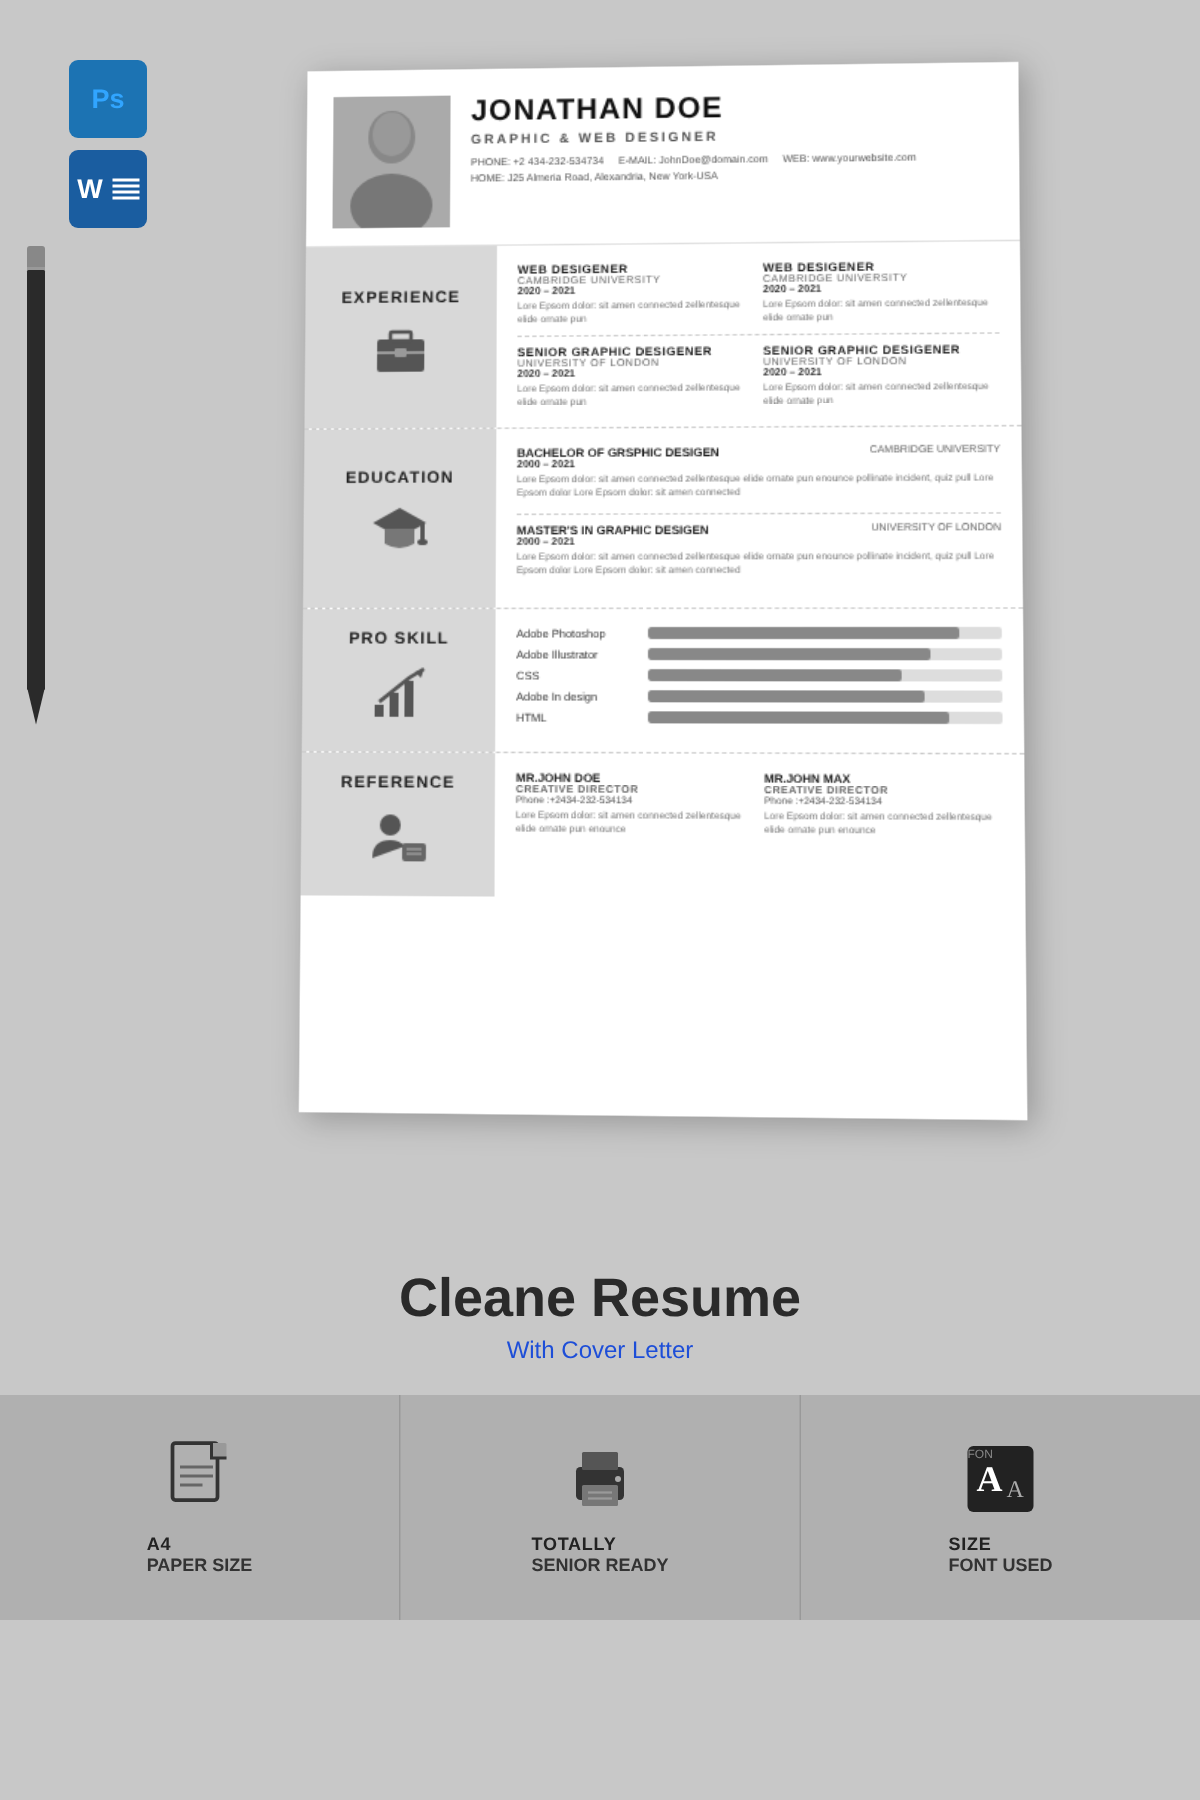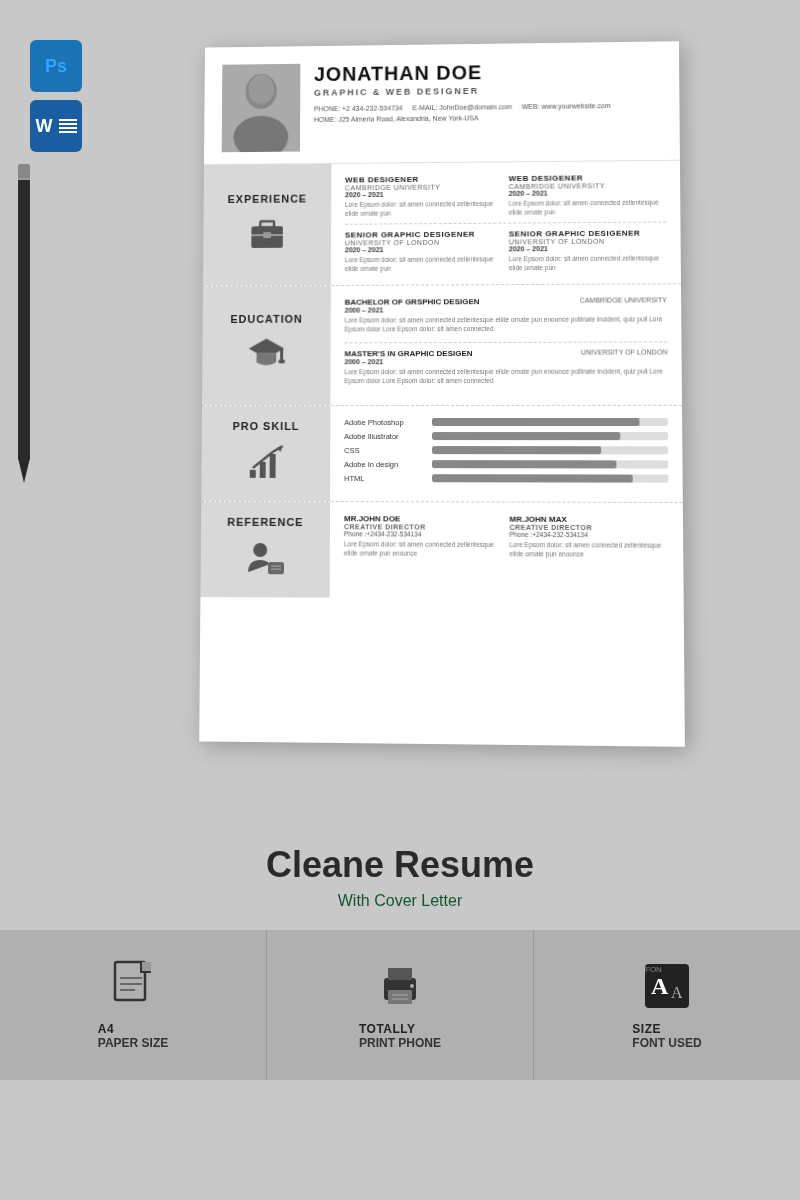--- a/index.html
+++ b/index.html
@@ -20,21 +20,21 @@
       padding: 40px 20px 30px 20px;
       display: flex;
       justify-content: center;
       align-items: flex-start;
       position: relative;
       min-height: 820px;
     }
 
     .left-icons {
       position: absolute;
-      left: 30px;
+      left: 46px;
       top: 40px;
       display: flex;
       flex-direction: column;
       gap: 8px;
       z-index: 10;
     }
 
     .app-icon {
       width: 52px;
       height: 52px;
@@ -349,21 +349,21 @@
 
     .product-title {
       font-size: 36px;
       font-weight: 900;
       color: #2a2a2a;
       margin-bottom: 6px;
     }
 
     .product-subtitle {
       font-size: 16px;
-      color: #14532d;
+      color: #1d4ed8;
       font-weight: 400;
     }
 
     
     .features-bar {
       width: 100%;
       background: #b0b0b0;
       display: flex;
       align-items: stretch;
       min-height: 150px;
@@ -672,21 +672,21 @@
         <rect x="8" y="16" width="32" height="22" rx="3" fill="#333"></rect>
         <rect x="12" y="6" width="24" height="12" rx="1" fill="#555"></rect>
         <rect x="12" y="28" width="24" height="14" rx="1" fill="#777"></rect>
         <circle cx="36" cy="24" r="2" fill="#aaa"></circle>
         <line x1="16" y1="33" x2="32" y2="33" stroke="#999" stroke-width="1.5"></line>
         <line x1="16" y1="37" x2="32" y2="37" stroke="#999" stroke-width="1.5"></line>
       </svg>
     </div>
     <div class="feature-text">
       <span class="feature-label-main">TOTALLY</span>
-      <span class="feature-label-sub">PRINT PHONE</span>
+      <span class="feature-label-sub">SENIOR READY</span>
     </div>
   </div>
 
   <div class="feature-item">
     <div class="feature-icon-wrap">
       <svg width="52" height="52" viewBox="0 0 52 52" xmlns="http://www.w3.org/2000/svg">
         <rect x="4" y="4" width="44" height="44" rx="4" fill="#222"></rect>
         <text x="10" y="34" font-family="serif" font-size="24" font-weight="bold" fill="white">A</text>
         <text x="30" y="38" font-family="serif" font-size="16" fill="#aaa">A</text>
         <text x="4" y="12" font-family="sans-serif" font-size="8" fill="#888">FON</text>

